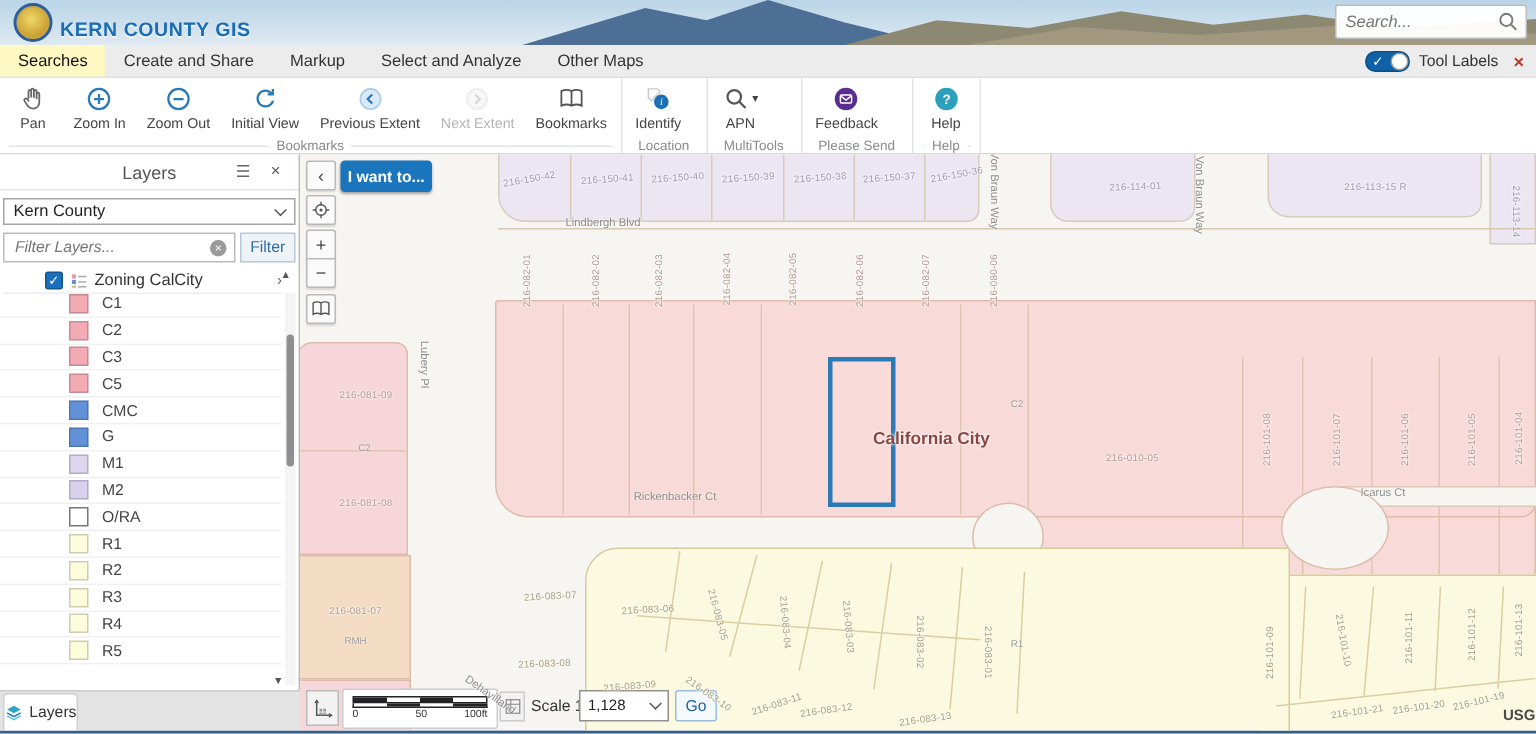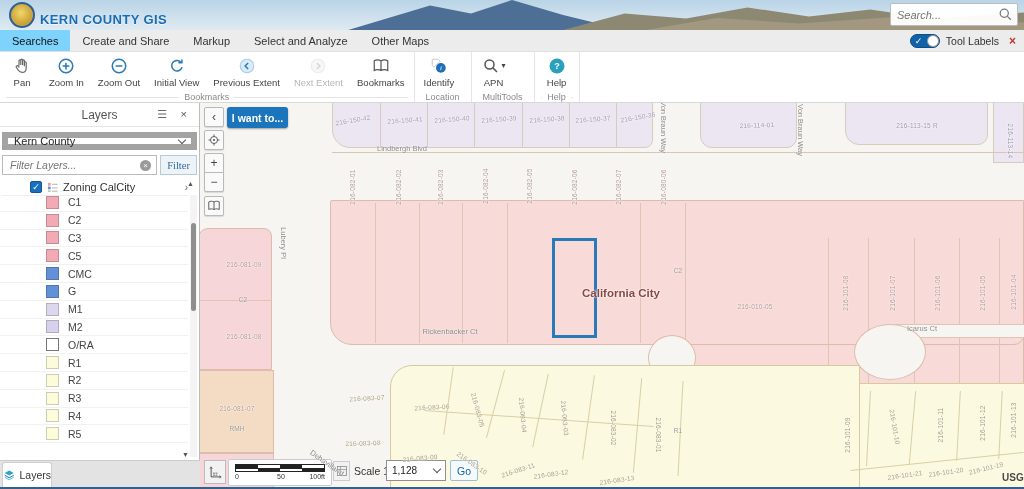--- a/index.html
+++ b/index.html
@@ -23,21 +23,21 @@
              letter-spacing:.4px;text-shadow:0 1px 0 rgba(255,255,255,.6);}
   .searchbox{position:absolute;left:890px;top:3px;width:128px;height:23px;background:rgba(255,255,255,.96);
              border:1px solid #bbb;border-radius:2px;display:flex;align-items:center;padding:0 4px;}
   .searchbox input{flex:1;border:0;outline:0;background:transparent;font-style:italic;
                    font-size:11px;color:#777;width:90px;font-family:"Liberation Sans",sans-serif;}
 
   
   .tabbar{position:absolute;left:0;top:30px;width:1024px;height:22px;background:#edecec;
           border-bottom:1px solid #e0e0e0;display:flex;align-items:stretch;}
   .tab{display:flex;align-items:center;padding:0 12px;font-size:11px;color:#333;cursor:default;}
-  .tab.active{background:#7dd3fc;color:#111;}
+  .tab.active{background:#fef9c3;color:#111;}
   .tabbar-right{position:absolute;right:4px;top:0;height:22px;display:flex;align-items:center;gap:6px;}
   .toggle{width:30px;height:14px;border-radius:7px;background:#0f62a8;position:relative;border:1px solid #0b4e86;}
   .toggle .tick{position:absolute;left:4px;top:0px;color:#fff;font-size:9px;line-height:13px;}
   .toggle .knob{position:absolute;right:0px;top:0px;width:12px;height:12px;border-radius:50%;
                 background:#fff;border:1px solid #999;}
   .toggle-label{font-size:10.5px;color:#333;}
   .close-x{color:#c0392b;font-size:12px;font-weight:bold;padding:0 4px;}
 
   
   .toolbar{position:absolute;left:0;top:52px;width:1024px;height:51px;background:#fff;
@@ -55,32 +55,32 @@
   .caret{font-size:8px;color:#444;}
 
   
   .content{position:absolute;left:0;top:103px;width:1024px;height:384px;}
 
   
   .panel{position:absolute;left:0;top:0;width:200px;height:384px;background:#fff;border-right:1px solid #bdbdbd;}
   .panel-header{position:absolute;left:0;top:0;width:100%;height:24px;border-bottom:1px solid #e5e5e5;}
   .panel-title{position:absolute;left:0;width:100%;top:5px;text-align:center;font-size:12px;color:#555;}
   .ph-ico{position:absolute;top:5px;font-size:11px;color:#666;}
-  .panel-select{position:absolute;left:2px;top:29px;width:195px;height:18px;border:6px solid #a3a3a3;
+  .panel-select{position:absolute;left:2px;top:29px;width:195px;height:18px;border:1px solid #a3a3a3;
                 background:#fff;display:flex;align-items:center;padding:0 6px;font-size:11px;color:#222;}
   .chev{width:6px;height:6px;border-right:1.5px solid #555;border-bottom:1.5px solid #555;
         transform:rotate(45deg);margin-left:auto;margin-top:-3px;}
   .filter-row{position:absolute;left:2px;top:52px;width:195px;height:20px;display:flex;gap:3px;}
   .filter-input{flex:1;border:1px solid #bbb;display:flex;align-items:center;padding:0 5px;background:#fff;}
   .filter-input input{flex:1;border:0;outline:0;font-style:italic;font-size:10.5px;color:#888;width:80px;
                       font-family:"Liberation Sans",sans-serif;}
   .clear-circ{width:11px;height:11px;border-radius:50%;background:#9a9a9a;color:#fff;font-size:8px;
               line-height:11px;text-align:center;}
   .filter-btn{width:37px;border:1px solid #b9c9d8;background:#eef3f8;color:#2e6da4;font-size:10.5px;
-              display:flex;align-items:center;justify-content:center;font-family:Liberation Serif, serif;}
+              display:flex;align-items:center;justify-content:center;}
   .tree-row{position:absolute;left:2px;top:76px;width:186px;height:17px;display:flex;align-items:center;gap:5px;
             border-bottom:1px solid #eee;padding-left:28px;}
   .cbx{width:12px;height:12px;background:#1b6fbf;border:1px solid #14568f;color:#fff;font-size:9px;
        line-height:11px;text-align:center;border-radius:2px;}
   .legend-glyph{width:11px;height:11px;display:inline-block;}
   .tree-name{font-size:11px;color:#333;text-align:center;}
   .tree-chev{margin-left:auto;color:#666;font-size:10px;}
   .scroll-up{position:absolute;right:5px;top:77px;font-size:7px;color:#555;}
   .scroll-dn{position:absolute;right:10px;top:348px;font-size:7px;color:#555;}
   .legend{position:absolute;left:0;top:91px;width:188px;}
@@ -279,20 +279,37 @@
                 <circle cx="10" cy="10" r="6" fill="none" stroke="#555" stroke-width="2"></circle>
                 <path d="M14.5 14.5L20 20" stroke="#555" stroke-width="2"></path>
               </svg>
               <span class="caret">▾</span>
             </div>
             <div class="tlabel">APN</div>
           </div>
         </div>
         <div class="tgroup-label">
           <span>MultiTools</span>
+        </div>
+      </div>
+      <div class="tgroup">
+        <div class="tgroup-tools">
+          <div class="tool">
+            <div class="ticon">
+              <svg width="18" height="18" viewBox="0 0 24 24">
+                <circle cx="12" cy="12" r="10" fill="#5b2c8f"></circle>
+                <rect x="7" y="8.5" width="10" height="7" rx="1" fill="none" stroke="#fff" stroke-width="1.3"></rect>
+                <path d="M7.5 9.5l4.5 3.5 4.5-3.5" fill="none" stroke="#fff" stroke-width="1.3"></path>
+              </svg>
+            </div>
+            <div class="tlabel">Feedback</div>
+          </div>
+        </div>
+        <div class="tgroup-label">
+          <span>Please Send</span>
         </div>
       </div>
       <div class="tgroup">
         <div class="tgroup-tools">
           <div class="tool">
             <div class="ticon">
               <svg width="18" height="18" viewBox="0 0 24 24">
                 <circle cx="12" cy="12" r="10" fill="#2aa0bd"></circle>
                 <text x="12" y="16.5" font-size="12" font-weight="bold" font-family="sans-serif" fill="#fff" text-anchor="middle">?</text>
               </svg>

